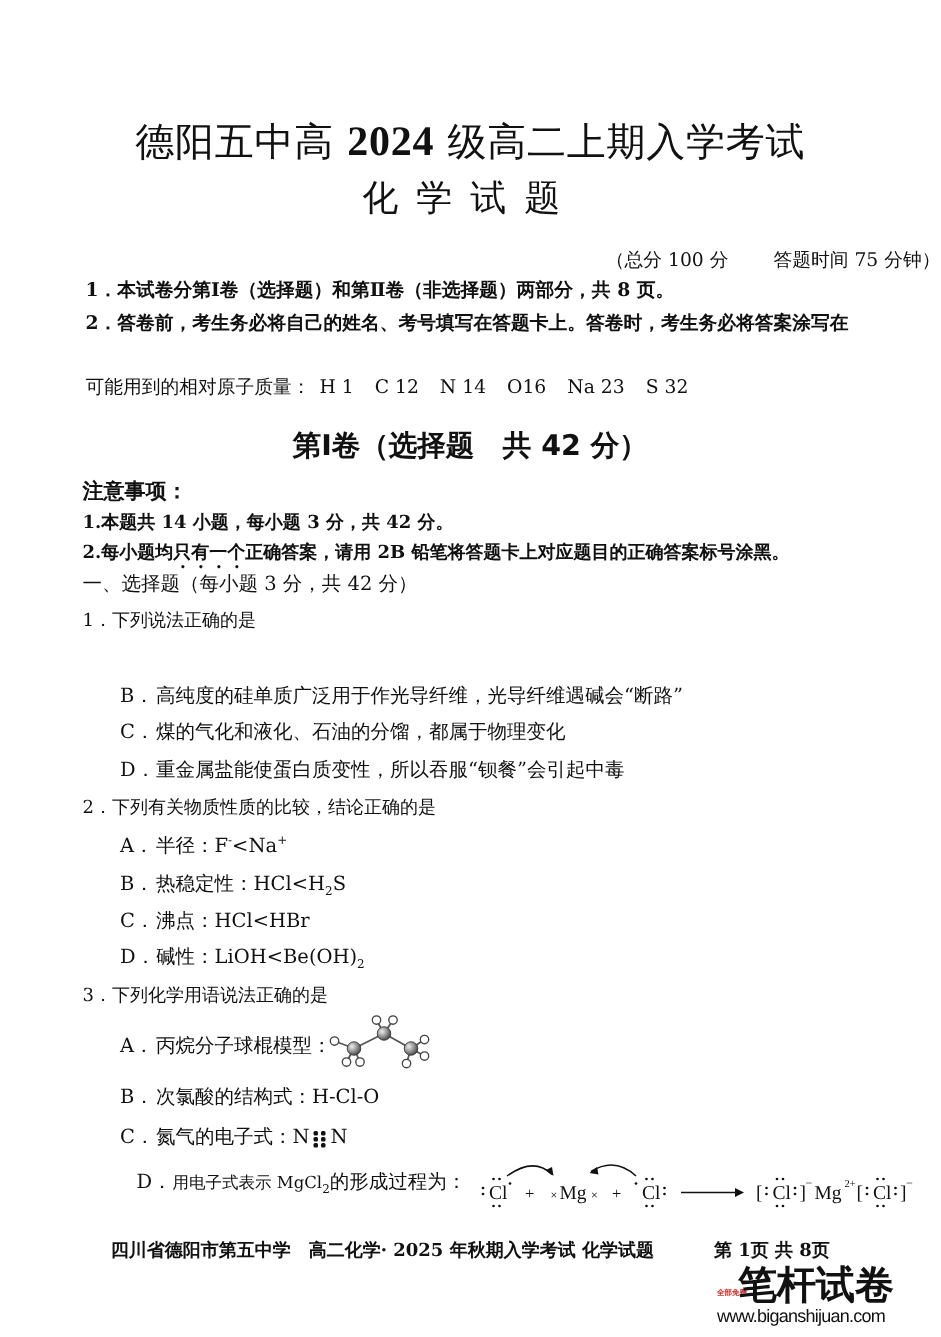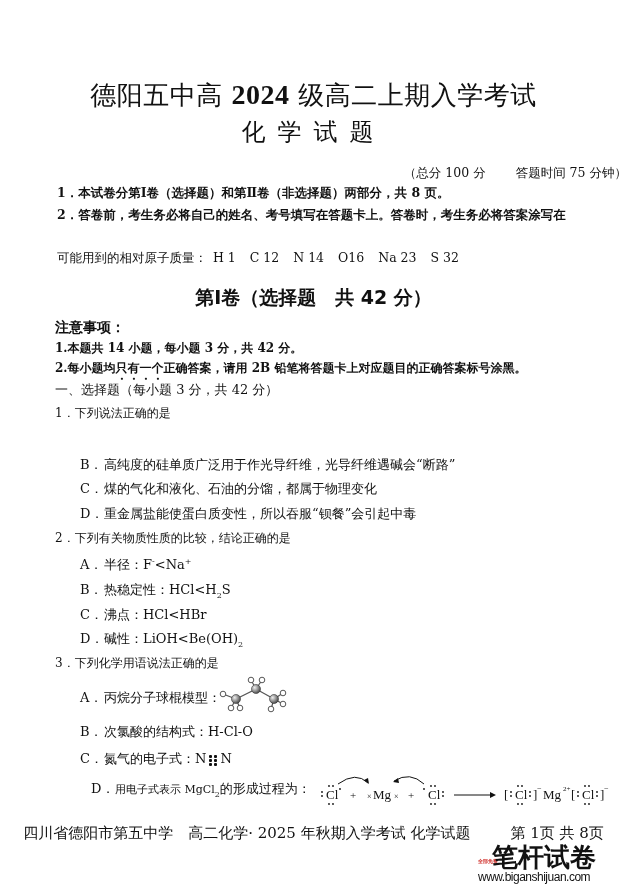--- a/index.html
+++ b/index.html
@@ -47,21 +47,21 @@
 
     .ballstick { left: 216px; top: 676px; }
 
     .nn { display: inline-block; vertical-align: middle; width: 10px; height: 12px; position: relative; margin: 0 2px; }
     .nn i { position: absolute; width: 3px; height: 3px; background: #111; border-radius: 1px; }
     .formation { left: 80px; top: 780px; font-size: 13px; line-height: 17px; margin-left: 11px; }
     .arrow-svg { left: 318px; top: 771px; }
 
     .footer {
       left: 0; width: 627px; top: 827px; text-align: center;
-      font-size: 15px; font-weight: normal; line-height: 12px;
+      font-size: 12px; font-weight: bold; line-height: 12px;
     }
     .footer .pg { margin-left: 40px; }
     .logo-cn { left: 492px; top: 843px; font-size: 26px; line-height: 28px; font-family: "DejaVu Sans", sans-serif; color: #111; font-weight: bold; }
     .logo-small { left: 478px; top: 858px; font-size: 5px; color: #d0302b; font-weight: bold; }
     .logo-url { left: 478px; top: 870px; font-size: 12px; line-height: 14px; font-family: Liberation Sans, sans-serif; letter-spacing: -0.5px; }
   </style>
 </head>
 <body>
 
 <div class="page">

